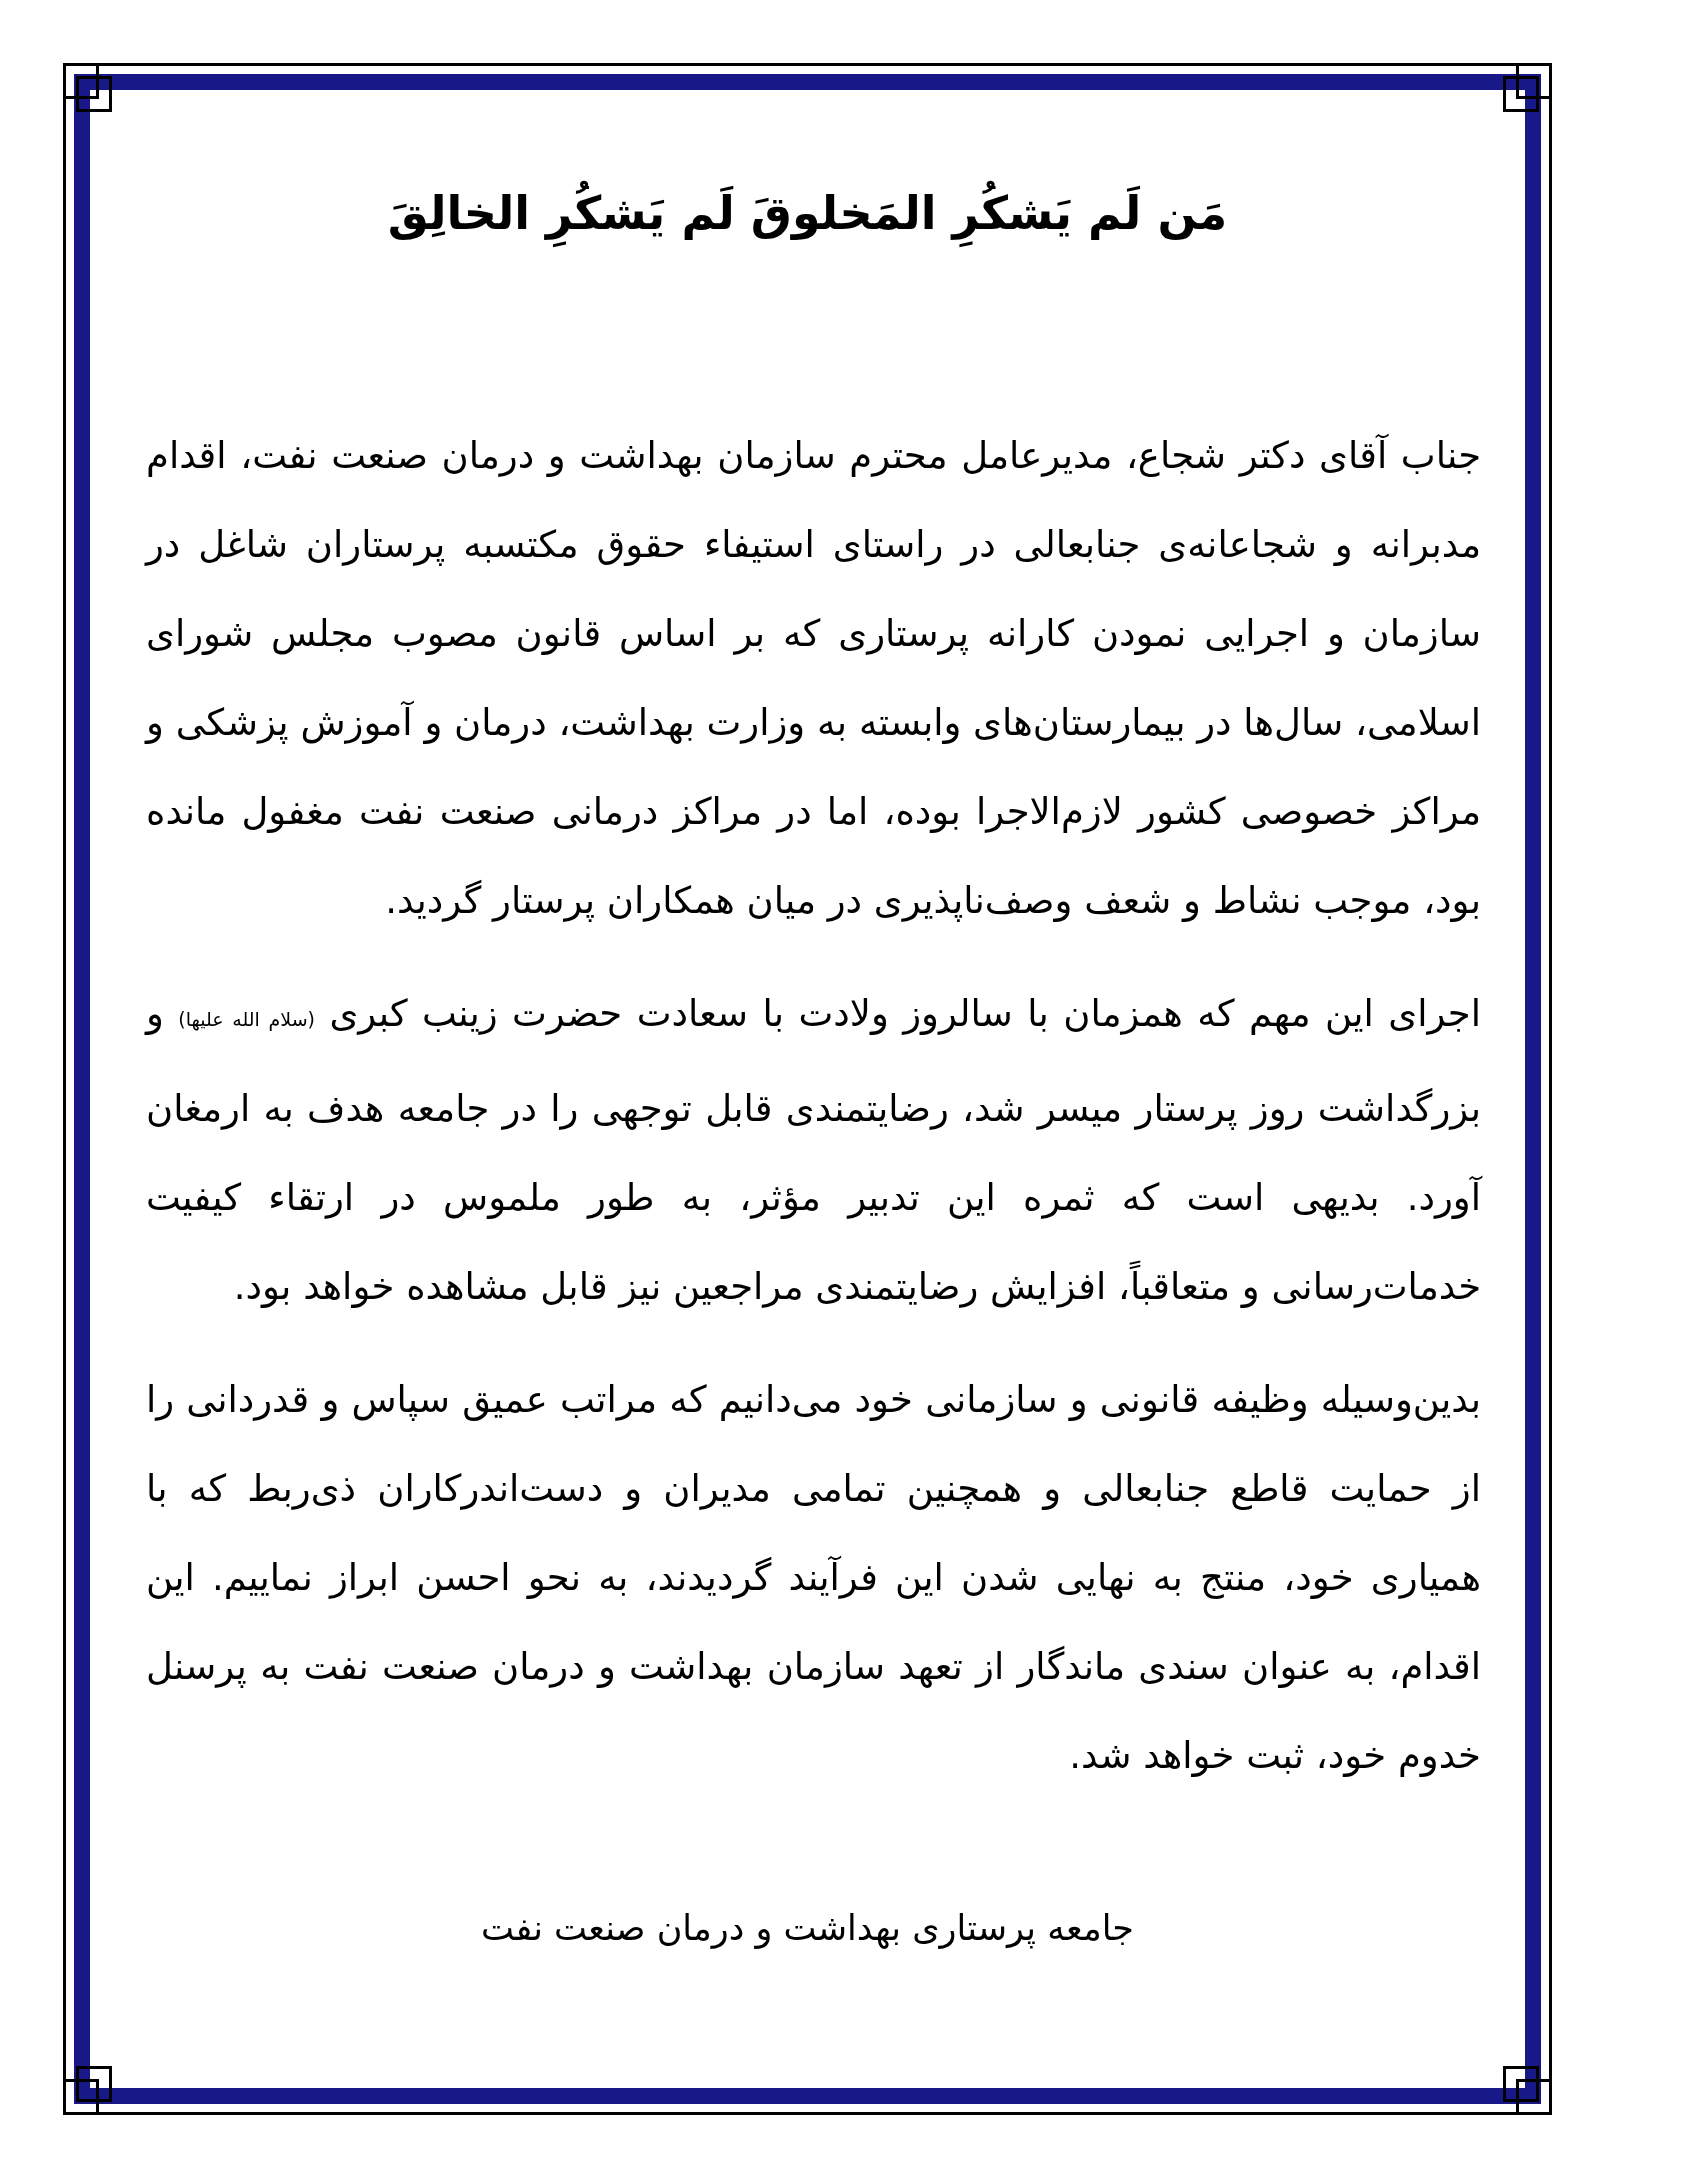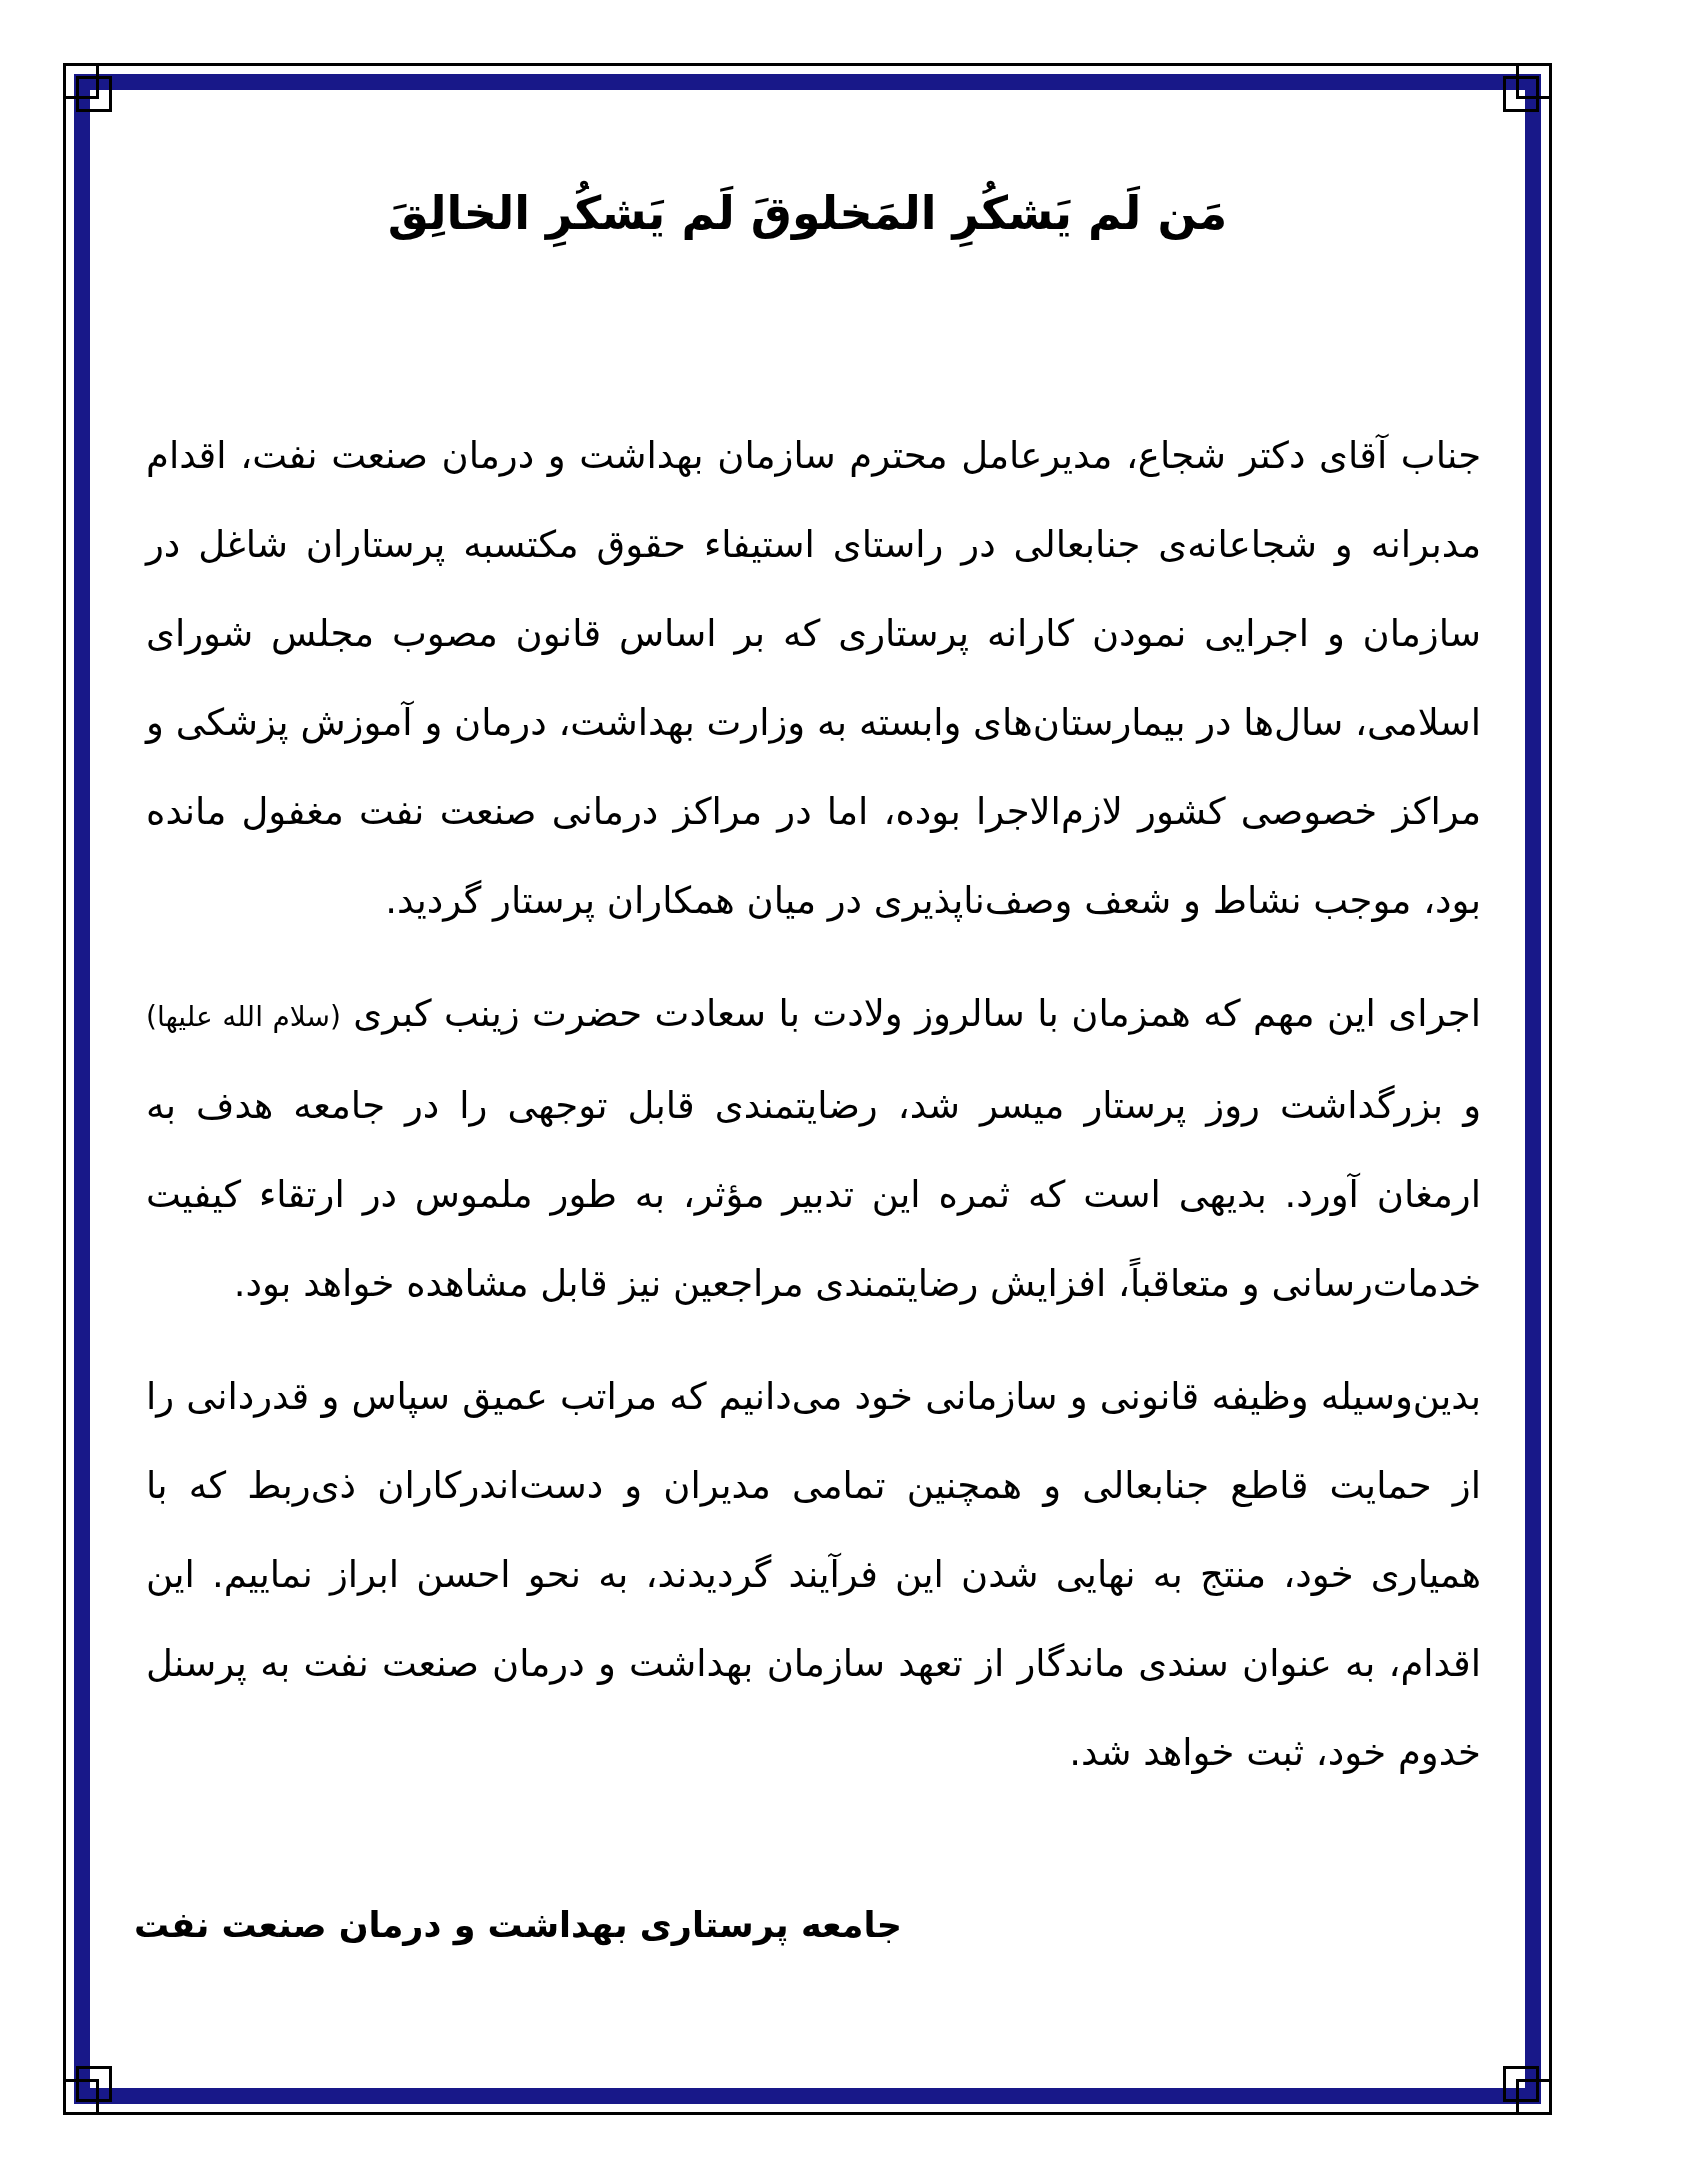--- a/index.html
+++ b/index.html
@@ -68,27 +68,27 @@
     margin-top: 163px;
   }
   .para {
     margin: 0 0 24px 12px;
     font-size: 37px;
     line-height: 89px;
     text-align: justify;
     text-justify: inter-word;
   }
   .seg.small {
-    font-size: 28px;
+    font-size: 19px;
   }
   .signature {
     margin: 104px 0 0 0;
-    text-align: left;
+    text-align: center;
     font-size: 35px;
-    font-weight: bold;
+    font-weight: normal;
     line-height: 1.4;
   }
 </style>
 </head>
 <body>
 
 <div class="page">
 
   <div class="frame-outer"></div>
   <div class="frame-blue"></div>

